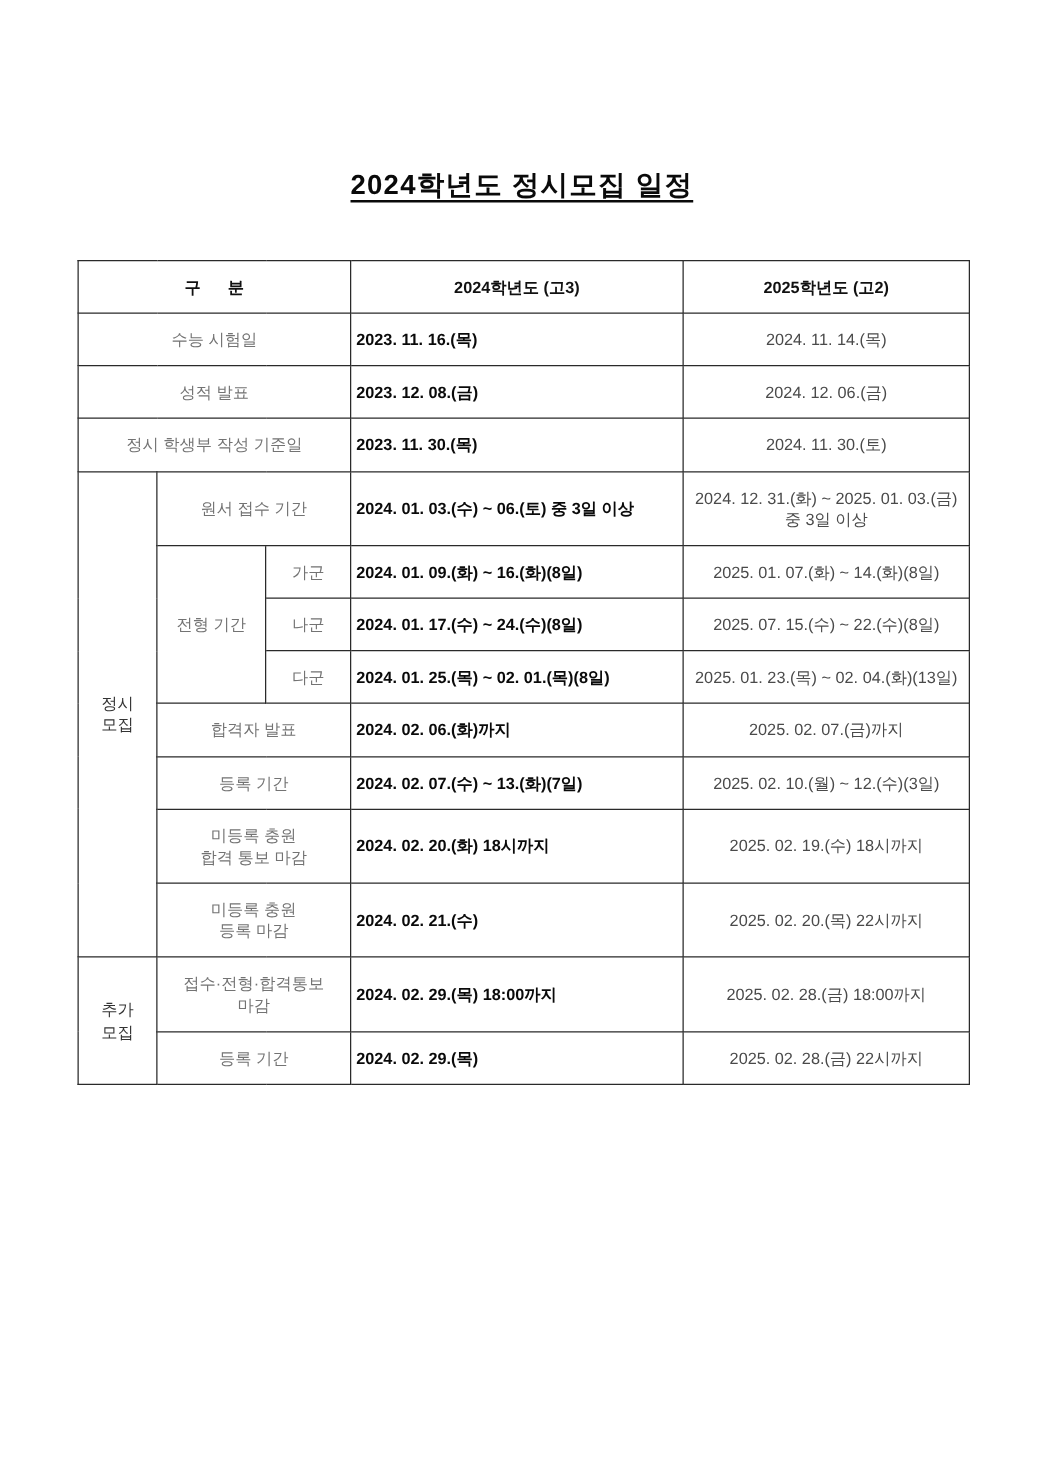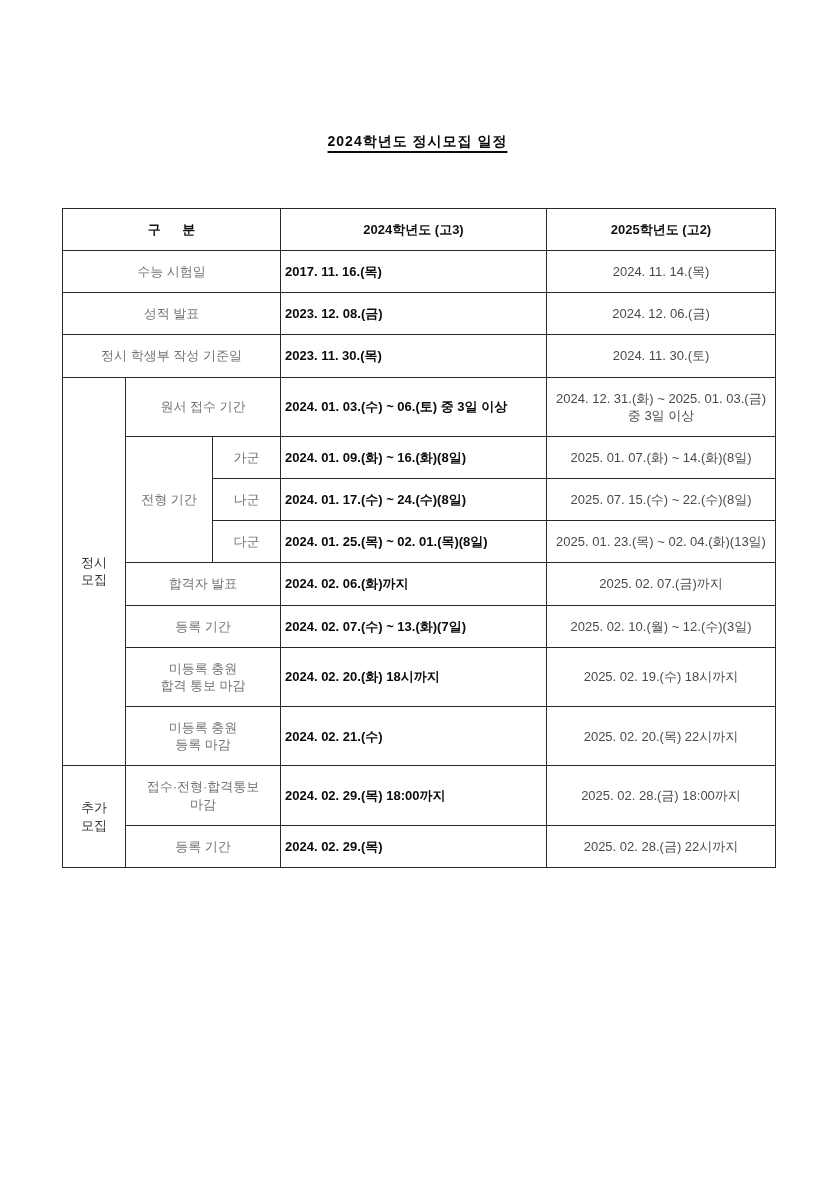--- a/index.html
+++ b/index.html
@@ -8,21 +8,21 @@
     width: 835px; height: 1181px;
     position: relative;
     font-family: "Liberation Sans", sans-serif;
     color: #1a1a1a;
     overflow: hidden;
   }
   .doc-title {
     position: absolute;
     top: 133px; left: 0; width: 100%;
     text-align: center;
-    font-size: 14px;
+    font-size: 22px;
     font-weight: 700;
     letter-spacing: 1px;
     color: #0a0a0a;
     text-decoration: underline;
     text-underline-offset: 5px;
     text-decoration-thickness: 2px;
   }
   table.schedule {
     position: absolute;
     left: 62px; top: 208px;
@@ -84,21 +84,21 @@
 
   <tbody>
       <tr style="height:33px">
     <td colspan="3" class="hd cat">구 분</td>
     <td class="hd">2024학년도 (고3)</td>
     <td class="hd">2025학년도 (고2)</td>
   </tr>
 
   <tr style="height:30px">
     <td colspan="3" class="lbl">수능 시험일</td>
-    <td class="d24">2017. 11. 16.(목)</td>
+    <td class="d24">2023. 11. 16.(목)</td>
     <td class="d25">2024. 11. 14.(목)</td>
   </tr>
 
   <tr style="height:27px">
     <td colspan="3" class="lbl">성적 발표</td>
     <td class="d24">2023. 12. 08.(금)</td>
     <td class="d25">2024. 12. 06.(금)</td>
   </tr>
 
   <tr style="height:38px">

